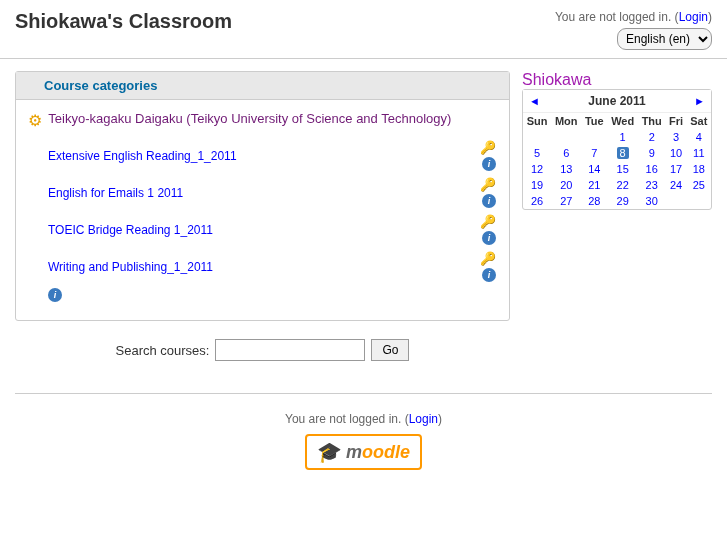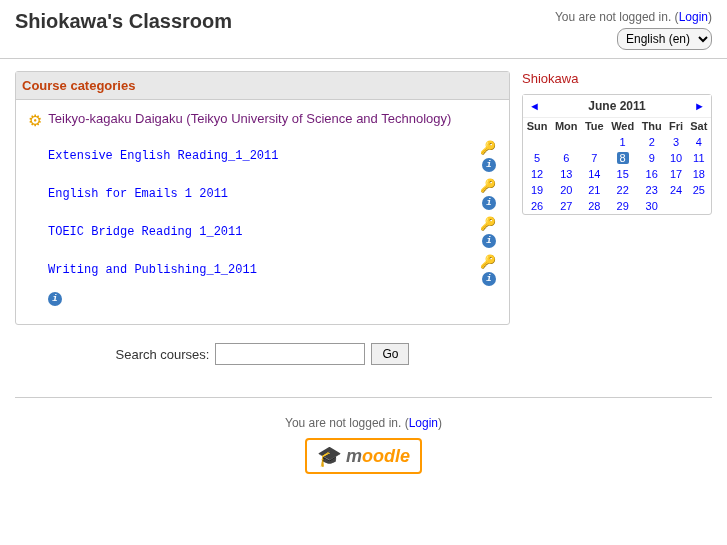--- a/index.html
+++ b/index.html
@@ -13,41 +13,41 @@
     #header-right .login-line a { color: blue; text-decoration: none; }
     #lang-select-wrap { display: inline-flex; align-items: center; border: 1px solid #999; border-radius: 9px; background: #f5f5f5; }
     #lang-select { border: none; background: transparent; font-size: 12px; padding: 2px 4px; outline: none; cursor: pointer; }
 
     
     #main { display: flex; padding: 12px 15px; gap: 12px; }
 
     
     #left-panel { flex: 1; min-width: 0; }
     #course-categories-box { border: 1px solid #ccc; border-radius: 3px; }
-    #course-categories-header { background: #e8e8e8; border-bottom: 1px solid #ccc; padding: 6px 6px; font-weight: bold; font-size: 13px; color: #c2410c; }
+    #course-categories-header { background: #e8e8e8; border-bottom: 1px solid #ccc; padding: 6px 28px; font-weight: bold; font-size: 13px; color: #0369a1; }
     #course-categories-body { padding: 10px 12px 12px 12px; }
 
     .university-link { display: flex; align-items: flex-start; gap: 6px; margin-bottom: 10px; }
     .uni-icon { color: #e8a000; font-size: 16px; margin-top: 1px; flex-shrink: 0; }
     .uni-name { color: #701a75; text-decoration: none; font-weight: normal; font-size: 13px; line-height: 1.4; }
 
-    .course-row { display: flex; align-items: center; justify-content: space-between; margin: 6px 0; padding-left: 20px; font-family: Liberation Mono, monospace; }
+    .course-row { display: flex; align-items: center; justify-content: space-between; margin: 6px 0; padding-left: 20px; }
     .course-link { color: blue; text-decoration: none; font-size: 12px; }
     .course-icons { display: flex; flex-direction: column; align-items: center; gap: 2px; }
     .icon-info { width: 14px; height: 14px; display: inline-flex; align-items: center; justify-content: center; background: #3a7abf; color: white; border-radius: 50%; font-size: 9px; font-weight: bold; font-style: italic; cursor: pointer; }
 
     
     #search-area { display: flex; align-items: center; justify-content: center; padding: 18px 0 10px 0; gap: 6px; }
     #search-label { font-size: 13px; color: #333; }
     #search-input { border: 1px solid #999; padding: 3px 5px; font-size: 12px; width: 150px; }
     #search-go { border: 1px solid #999; background: #f0f0f0; padding: 3px 10px; font-size: 12px; cursor: pointer; }
 
     
     #right-panel { width: 190px; flex-shrink: 0; }
-    #user-name { font-size: 13px; margin-bottom: 8px; color: #b91c1c; }
+    #user-name { font-size: 16px; color: #a21caf; }
 
     #calendar-box { border: 1px solid #ccc; border-radius: 3px; font-size: 11px; }
     #calendar-header { display: flex; justify-content: space-between; align-items: center; background: #e8e8e8; border-bottom: 1px solid #ccc; padding: 4px 6px; }
     #calendar-title { font-weight: bold; font-size: 12px; }
     #calendar-collapse { color: #333; cursor: pointer; font-size: 11px; border: 1px solid #999; background: #f5f5f5; padding: 0 3px; }
 
     #calendar-nav { display: flex; justify-content: space-between; align-items: center; padding: 4px 6px; background: #fff; border-bottom: 1px solid #eee; }
     #cal-prev { color: blue; cursor: pointer; font-weight: bold; }
     #cal-month { font-weight: bold; font-size: 12px; color: #333; }
     #cal-next { color: blue; cursor: pointer; font-weight: bold; }

